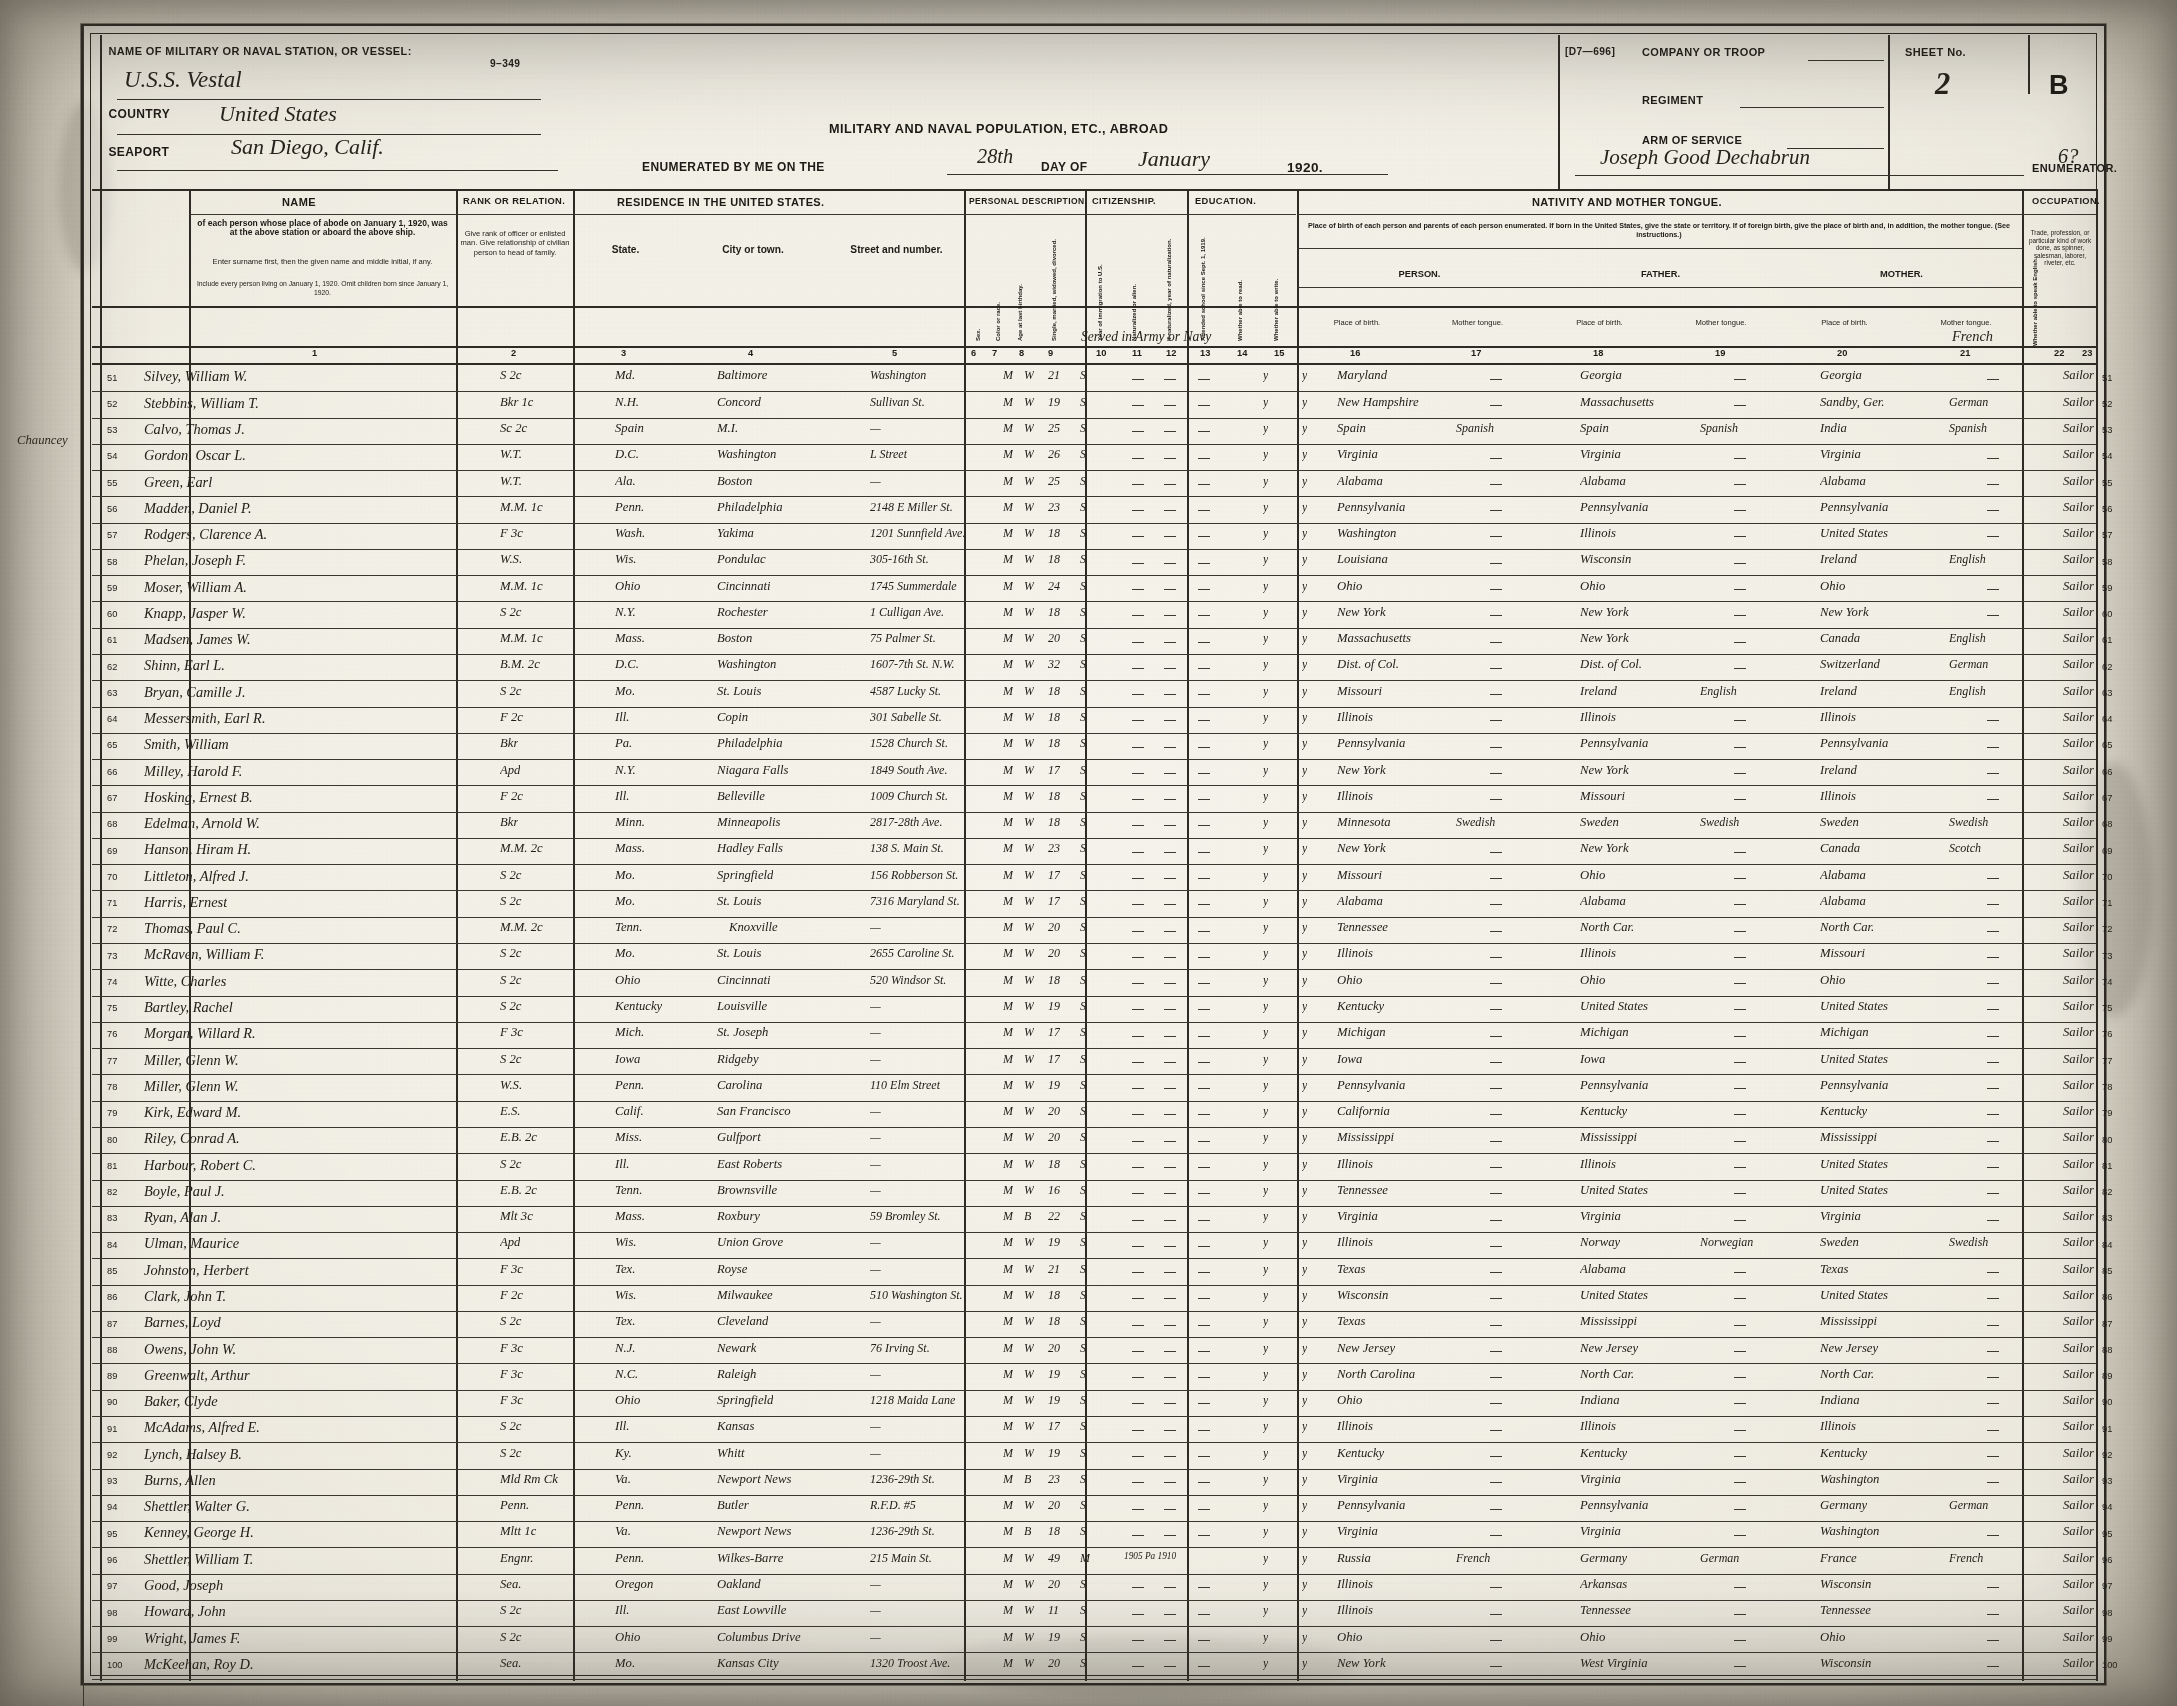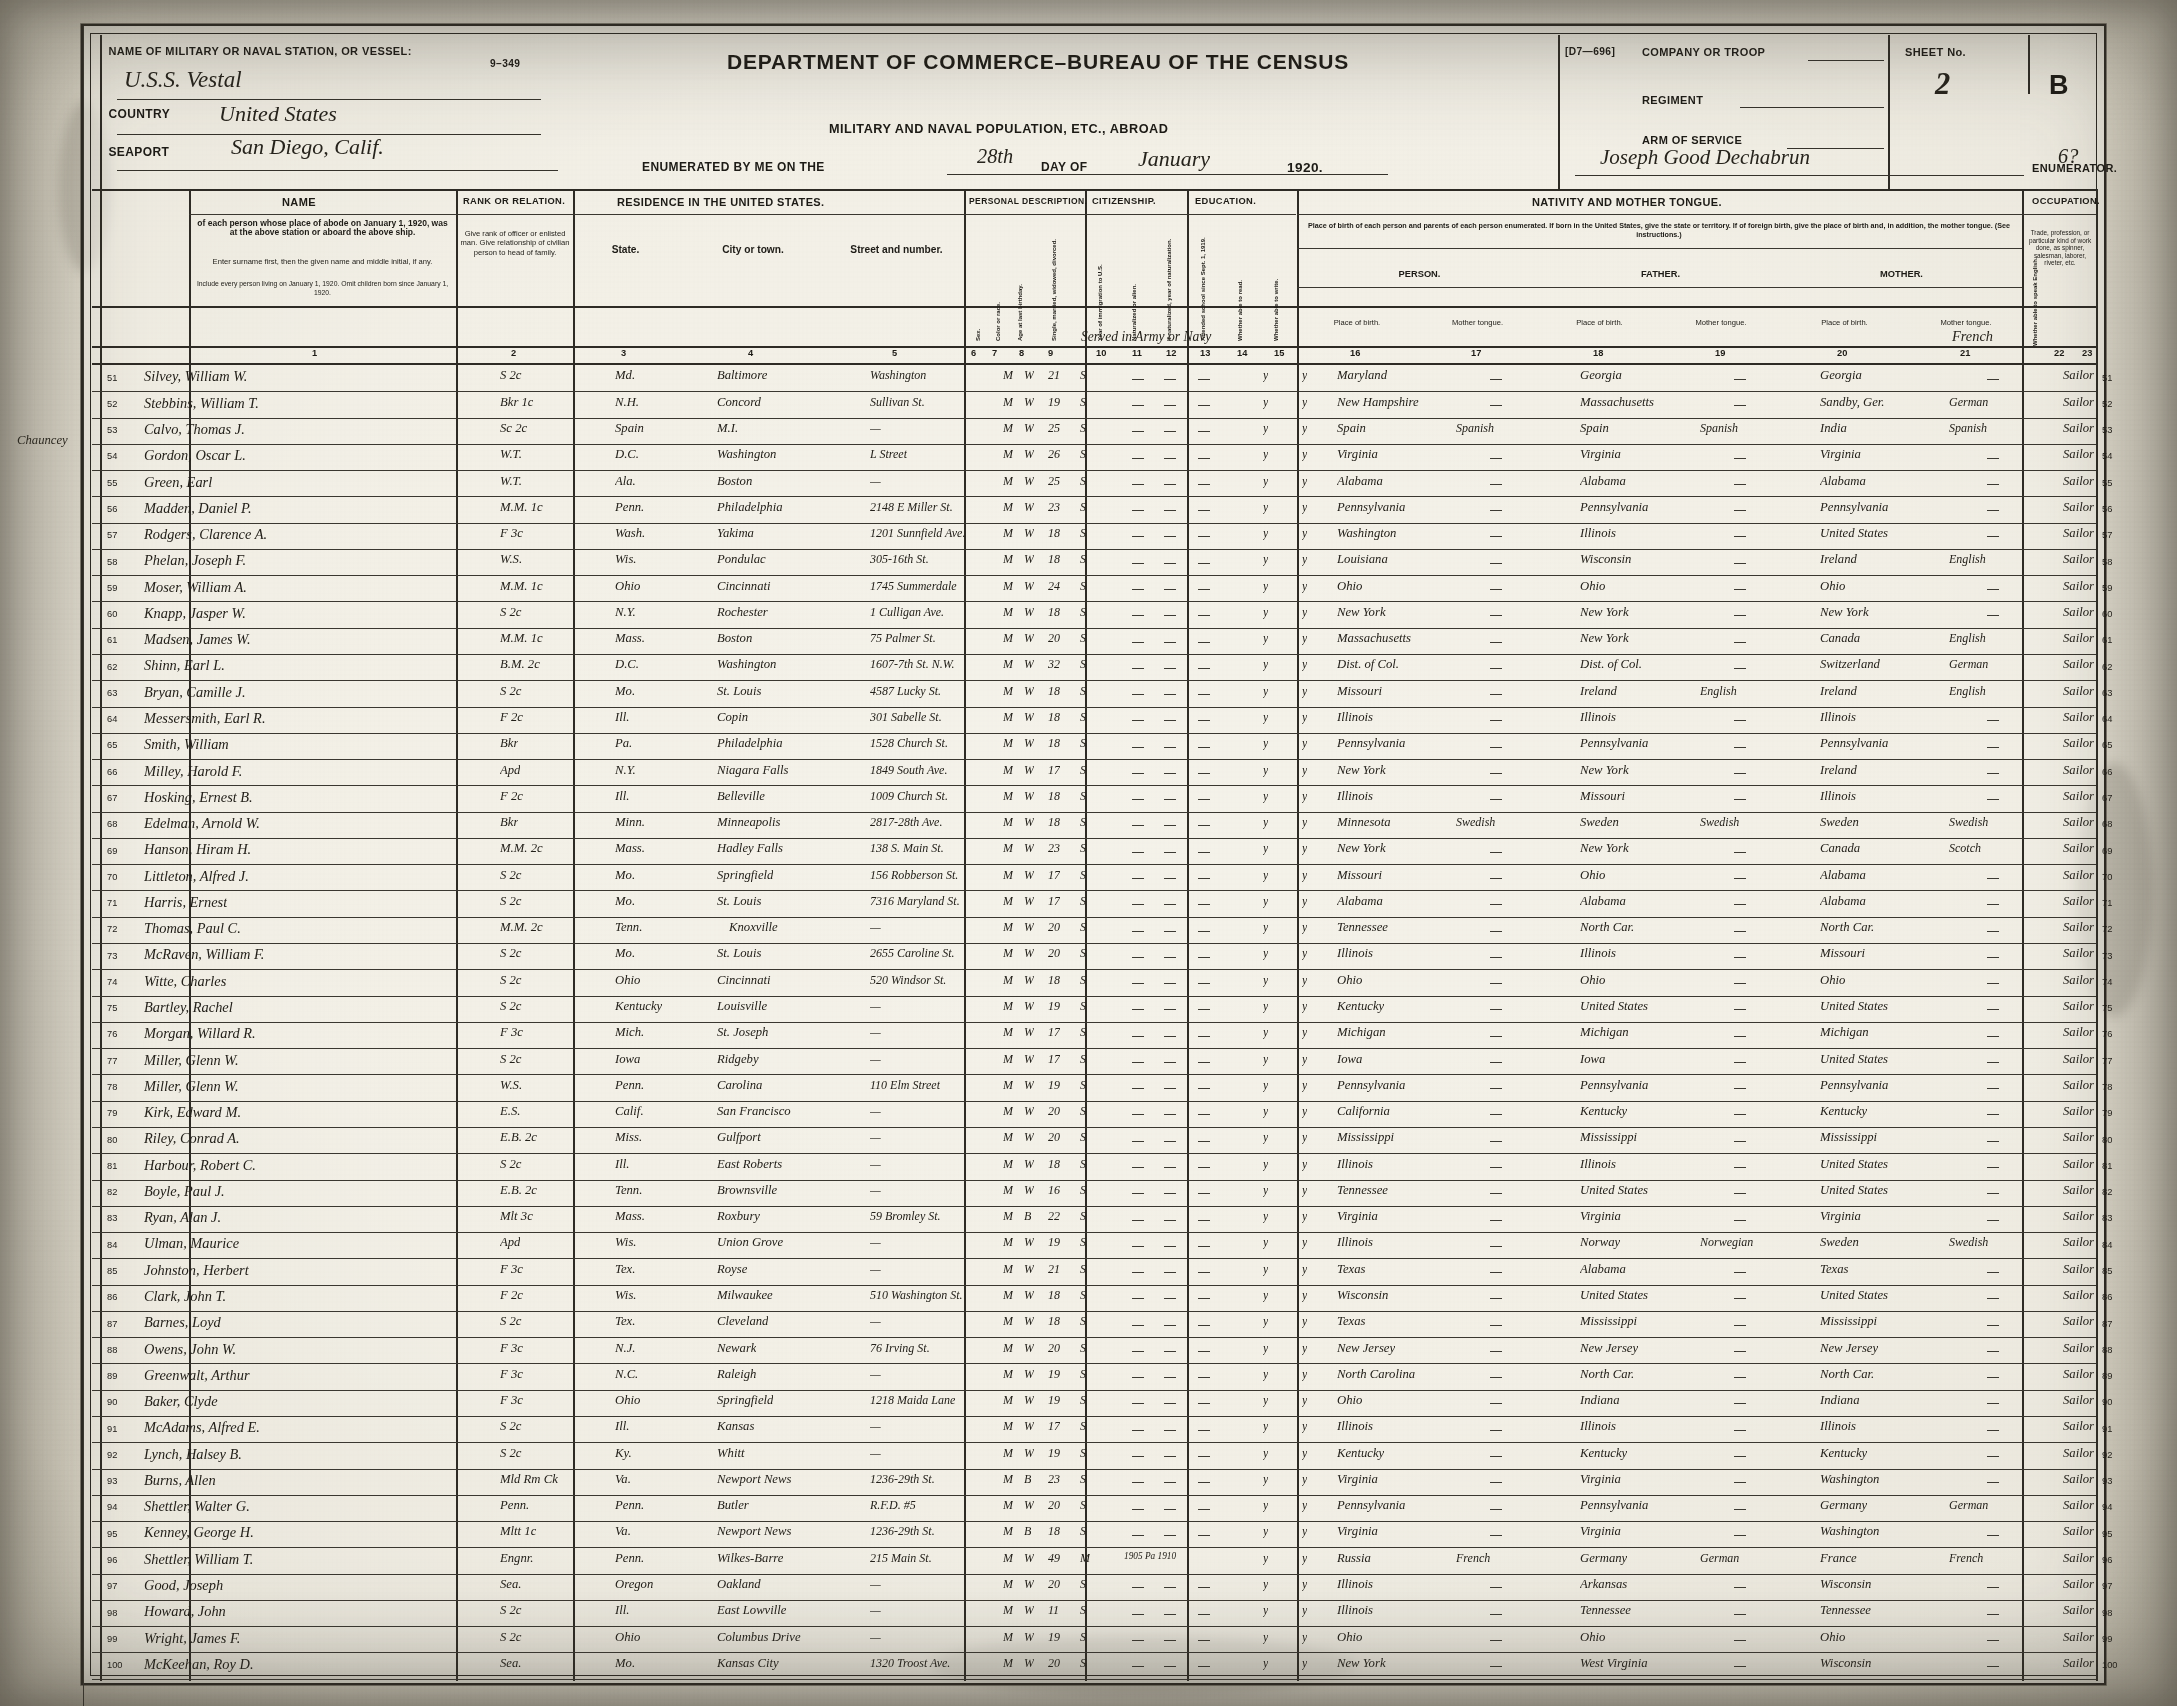--- a/index.html
+++ b/index.html
@@ -81,21 +81,20 @@
     <div class="txt prn" style="left:25.4px;top:81px;font-size:12px;">COUNTRY</div>
     <div class="txt hand" style="left:136px;top:75px;font-size:22px;">United States</div>
     <div class="ruleline" style="left:34px;top:108px;width:424px;"></div>
 
     <div class="txt prn" style="left:25.4px;top:119px;font-size:12px;">SEAPORT</div>
     <div class="txt hand" style="left:148px;top:108px;font-size:22px;">San Diego, Calif.</div>
     <div class="ruleline" style="left:34px;top:144px;width:441px;"></div>
 
     <div class="txt prn" style="left:407px;top:32px;font-size:10.2px;">9–349</div>
 
-    <div class="txt prn hdr-title" style="left:644px;top:24px;">DEPARTMENT OF COMMERCE–BUREAU OF THE CENSUS</div>
     <div class="txt prn hdr-sub" style="left:746px;top:96px;">MILITARY AND NAVAL POPULATION, ETC., ABROAD</div>
 
     <div class="txt prn" style="left:559px;top:134px;font-size:12px;">ENUMERATED BY ME ON THE</div>
     <div class="txt hand" style="left:894px;top:119px;font-size:20.3px;">28th</div>
     <div class="txt prn" style="left:958px;top:134px;font-size:12px;">DAY OF</div>
     <div class="txt hand" style="left:1055px;top:120px;font-size:22px;">January</div>
     <div class="txt prn" style="left:1204px;top:134px;font-size:13.6px;">1920.</div>
     <div class="ruleline" style="left:864px;top:148px;width:441px;"></div>
 
     <div class="txt hand" style="left:1517px;top:119px;font-size:21px;">Joseph Good Dechabrun</div>

